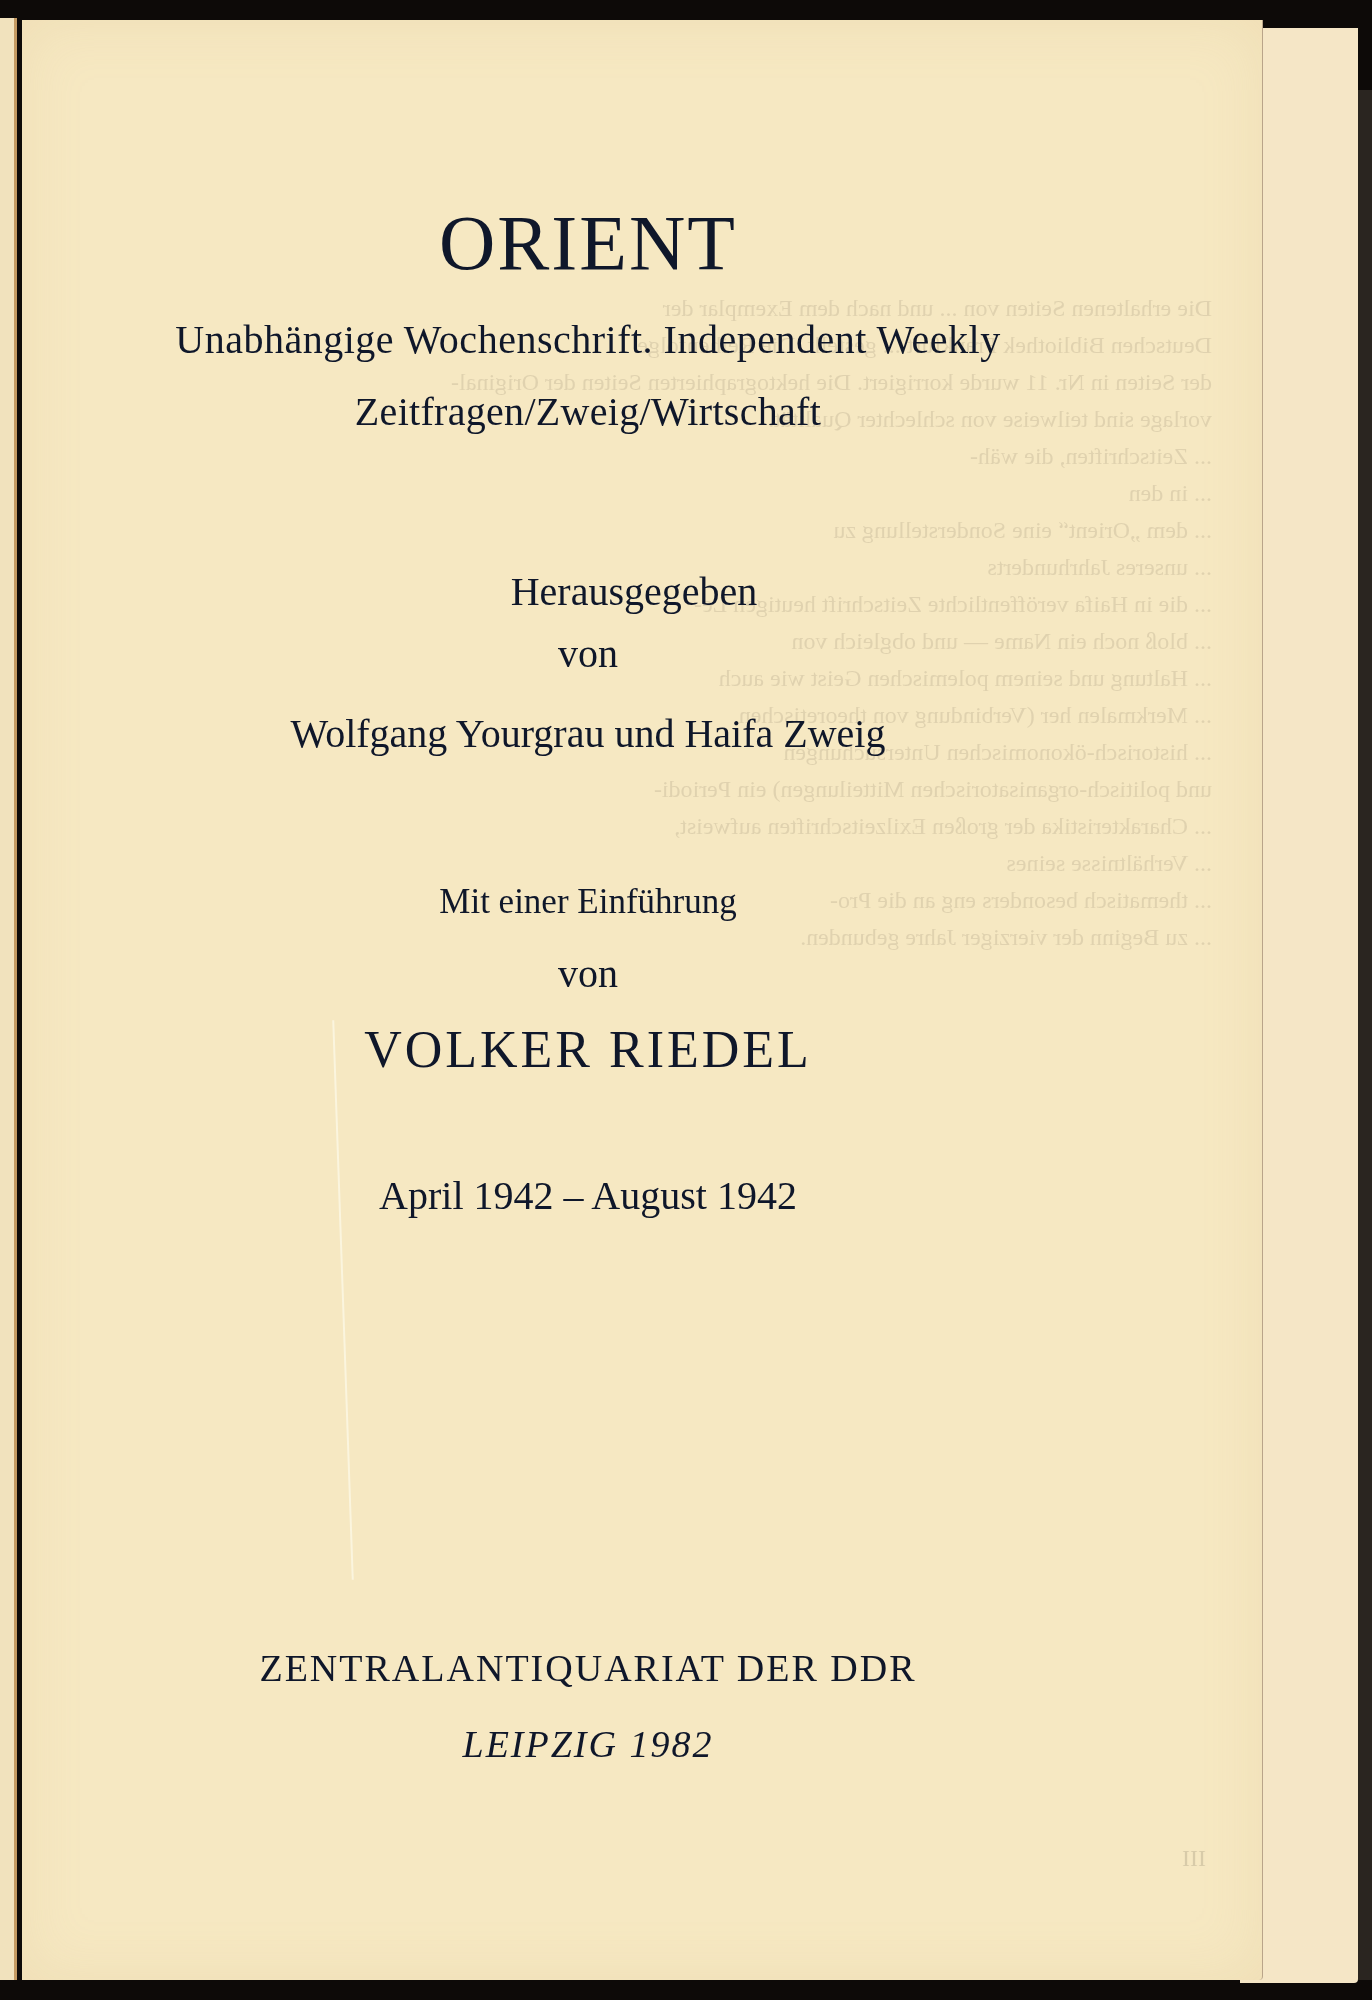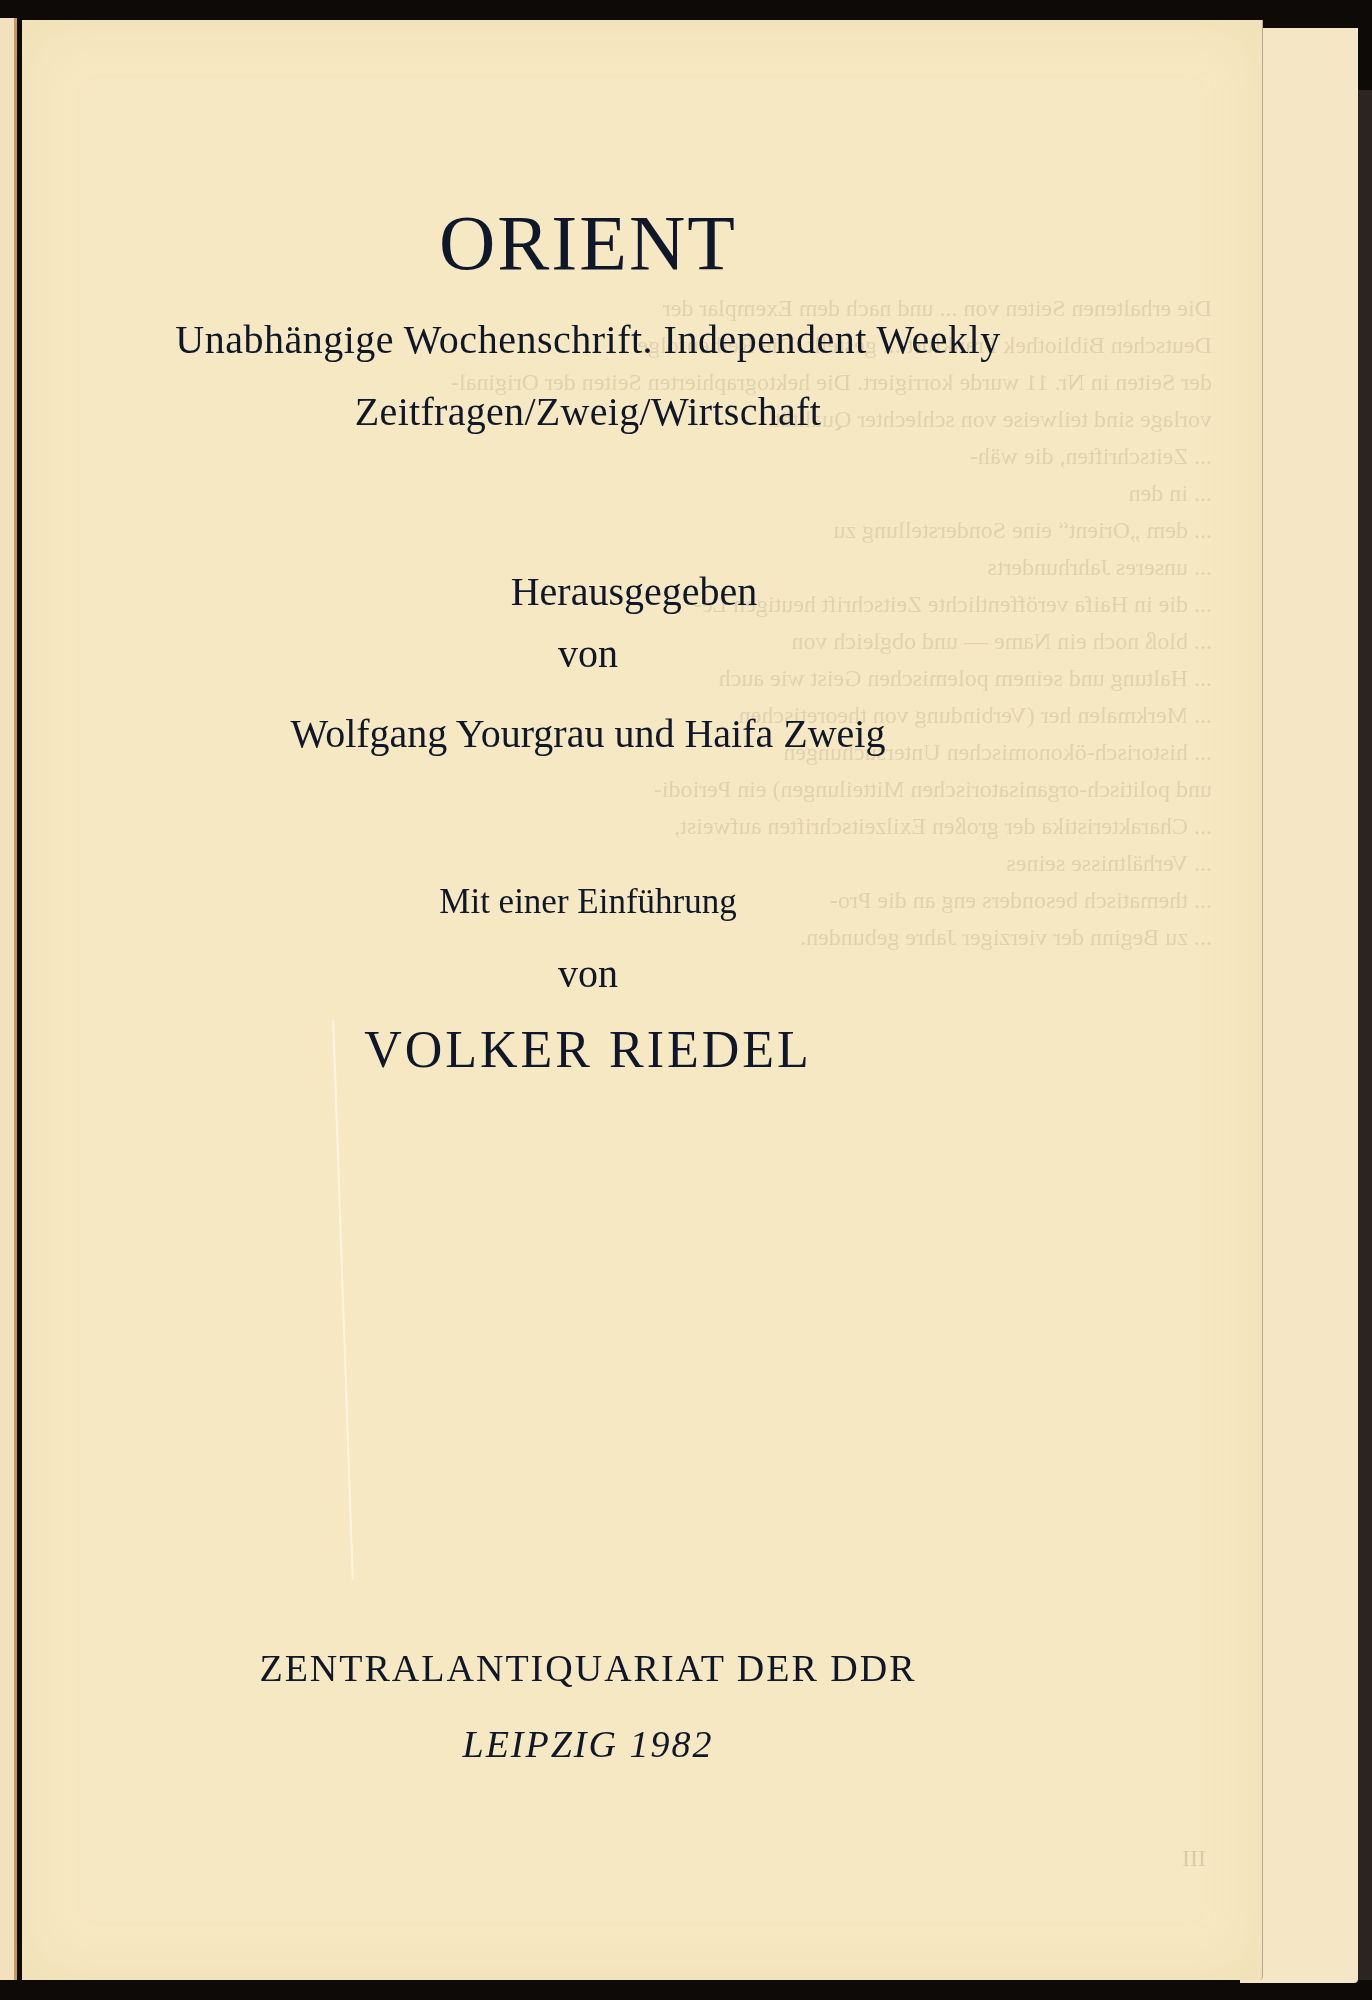--- a/index.html
+++ b/index.html
@@ -201,17 +201,18 @@
     <div class="content">
       <div class="line title">ORIENT</div>
       <div class="line subtitle1">Unabhängige Wochenschrift. Independent Weekly</div>
       <div class="line subtitle2">Zeitfragen/Zweig/Wirtschaft</div>
       <div class="line hrsg">Herausgegeben</div>
       <div class="line von1">von</div>
       <div class="line editors">Wolfgang Yourgrau und Haifa Zweig</div>
       <div class="line intro">Mit einer Einführung</div>
       <div class="line von2">von</div>
       <div class="line author">VOLKER RIEDEL</div>
+      <div class="line dates">April 1942 – August 1942</div>
       <div class="line publisher">ZENTRALANTIQUARIAT DER DDR</div>
       <div class="line place">LEIPZIG 1982</div>
     </div>
   </div>
 </div>
 
 </body></html>

